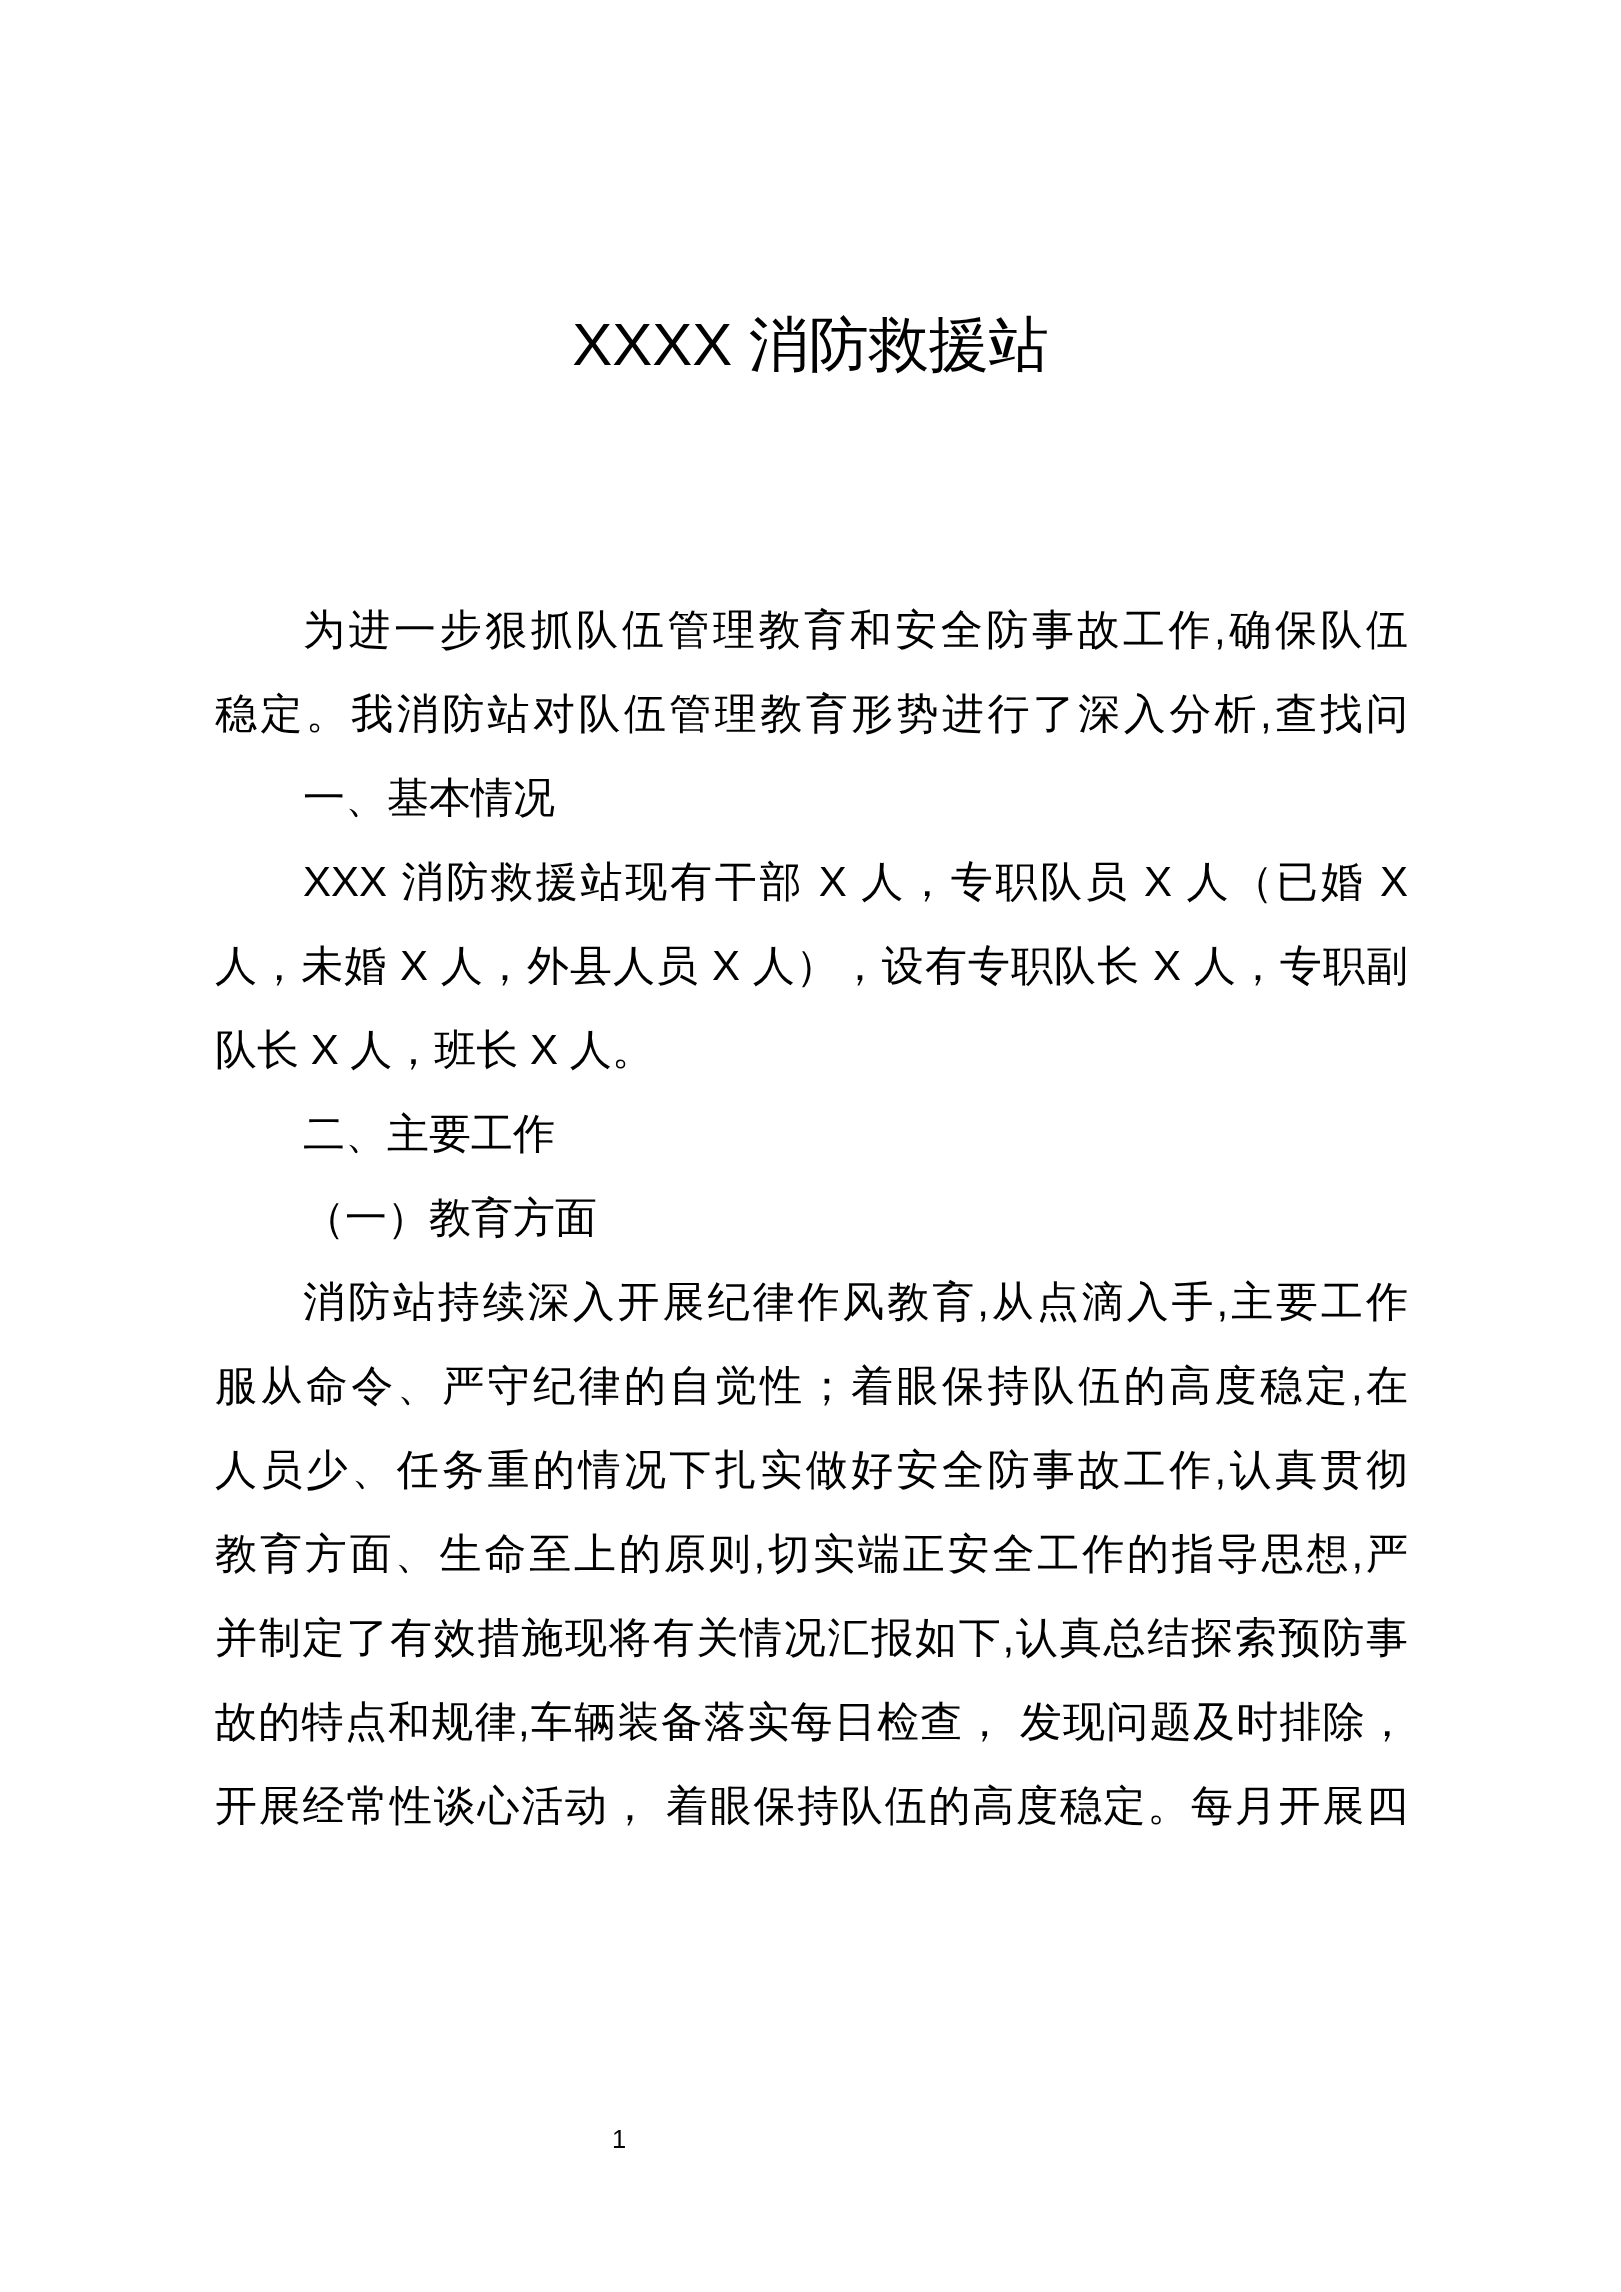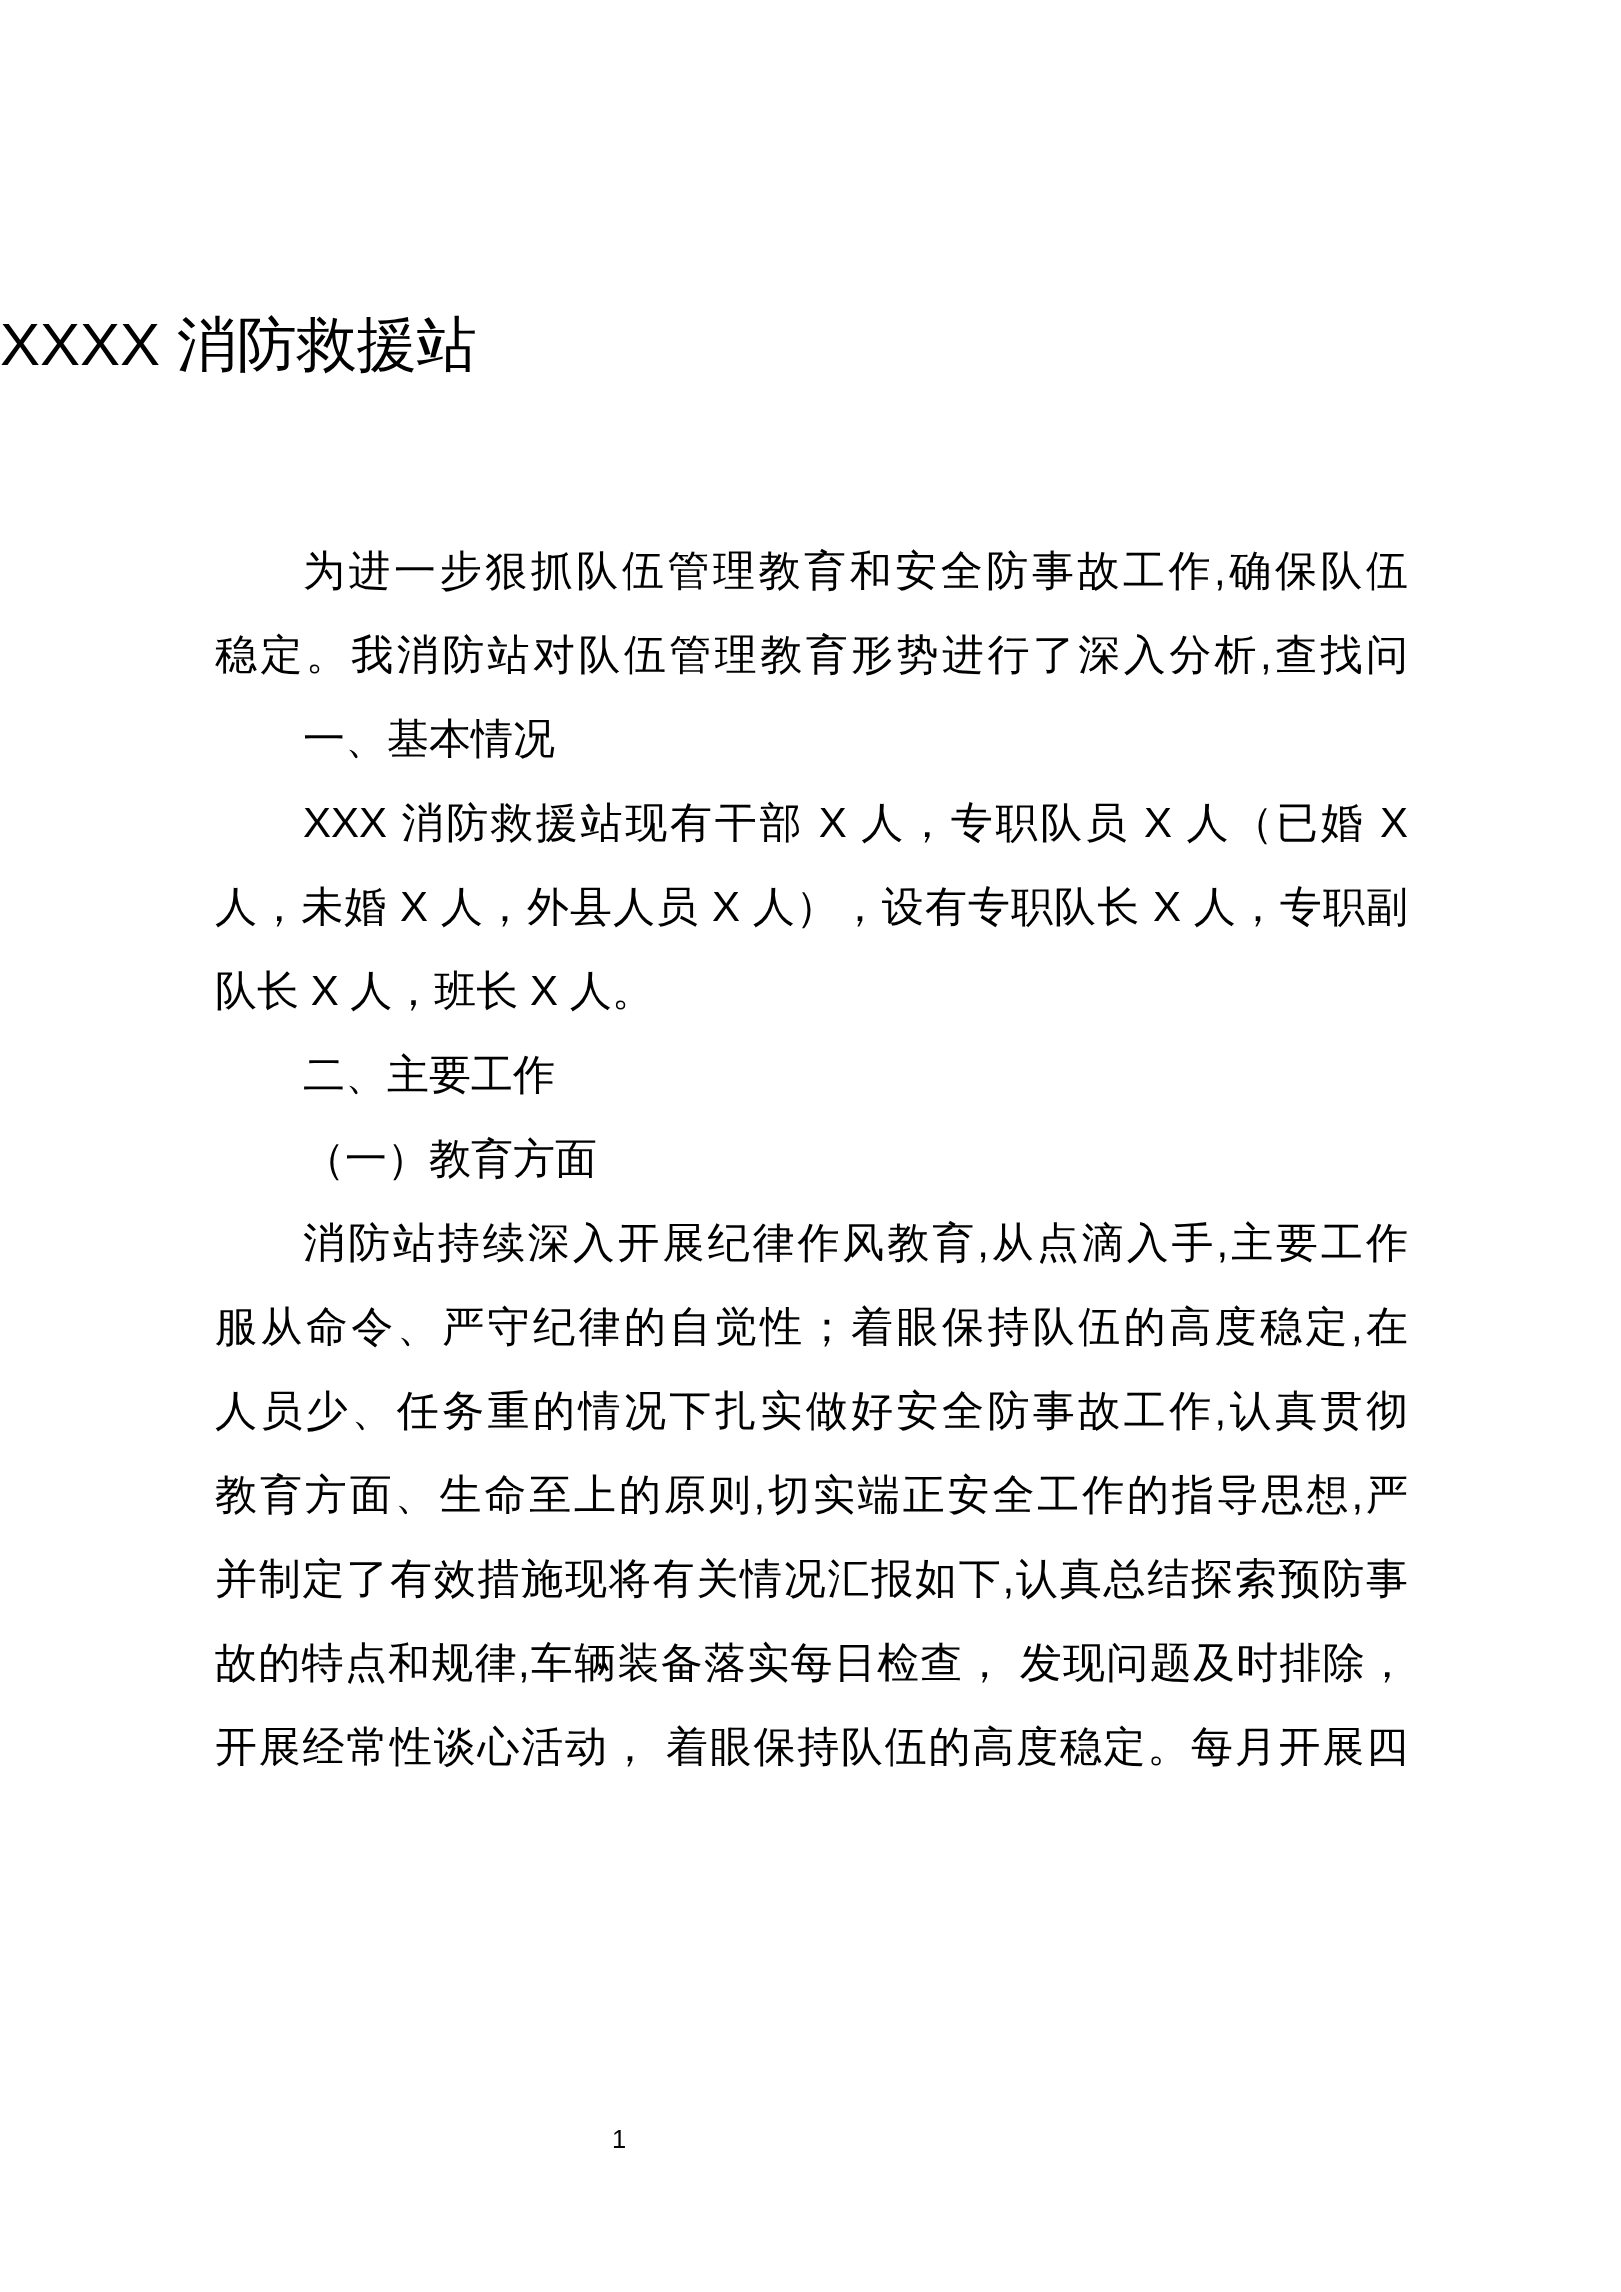--- a/index.html
+++ b/index.html
@@ -14,28 +14,29 @@
     background: #ffffff;
     color: #000000;
     font-family: "Liberation Sans", sans-serif;
     overflow: hidden;
   }
   .doc-title {
     position: absolute;
     top: 302px;
     left: 0;
     width: 100%;
+    text-align: center;
     font-size: 60px;
     line-height: 86px;
     font-weight: 400;
     white-space: nowrap;
   }
   .doc-body {
     position: absolute;
-    top: 529px;
+    top: 588px;
     left: 215px;
     width: 1193px;
     font-size: 42px;
   }
   .line {
     height: 84px;
     line-height: 84px;
     text-align: justify;
     text-align-last: left;
     white-space: normal;

